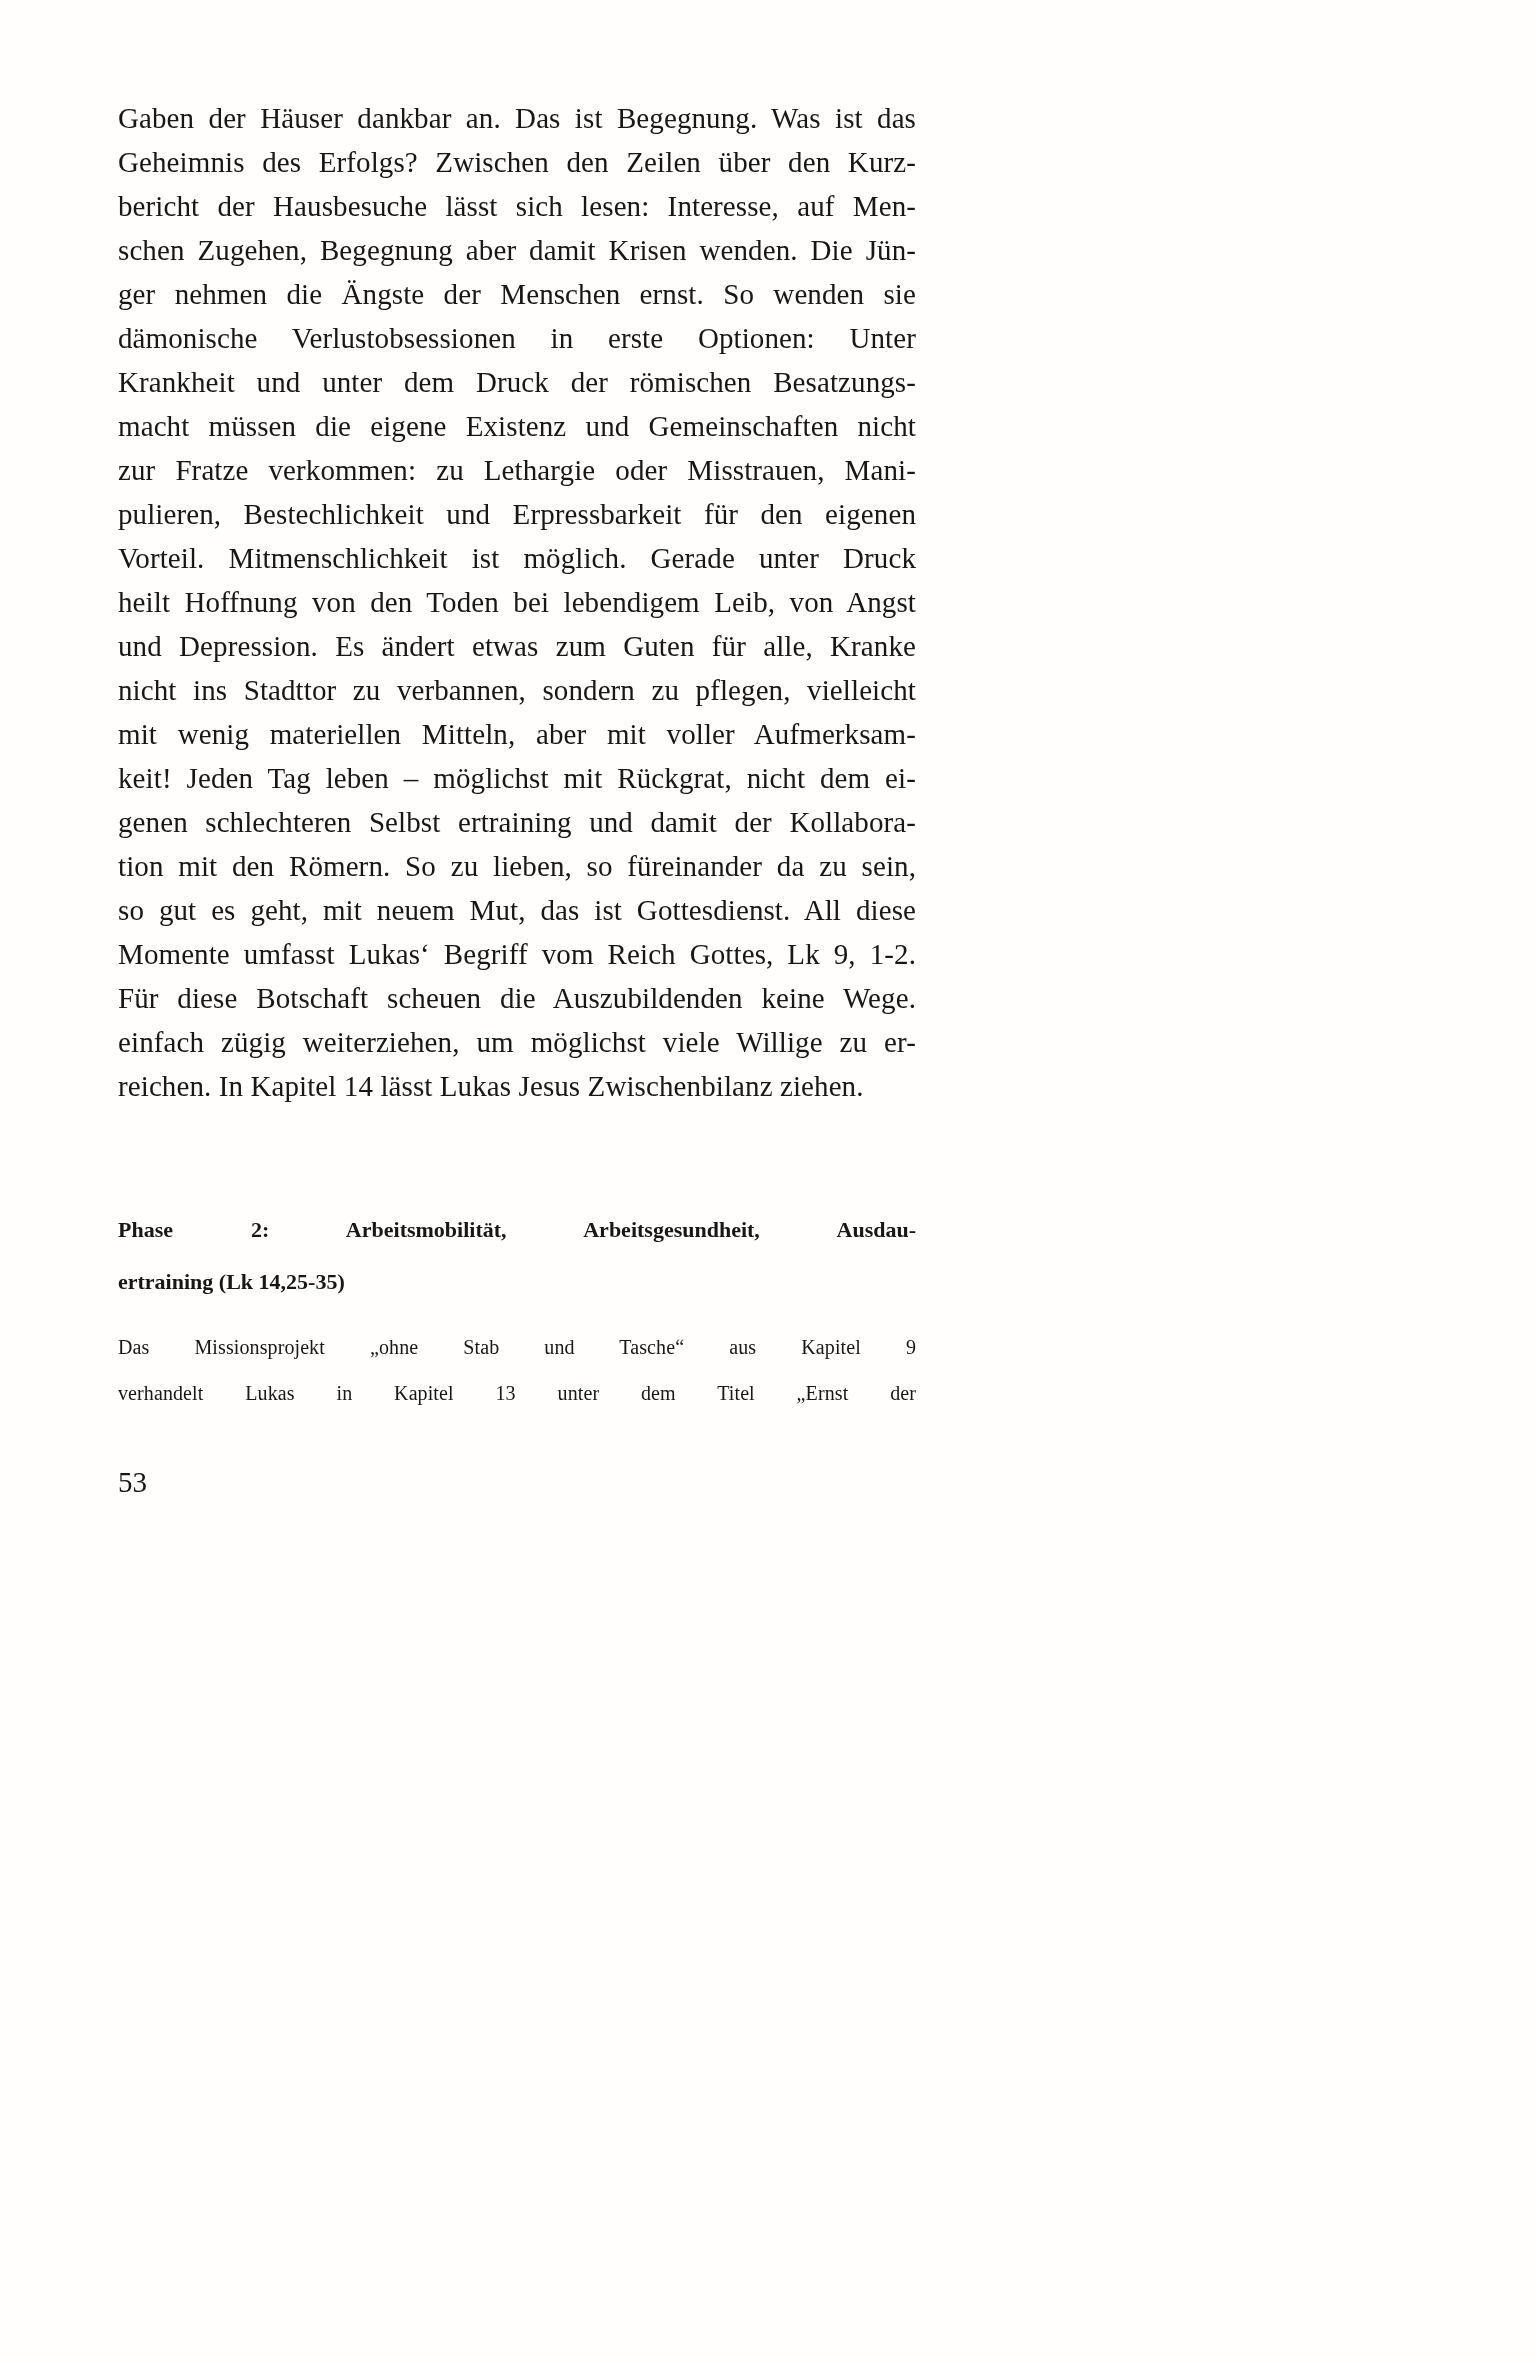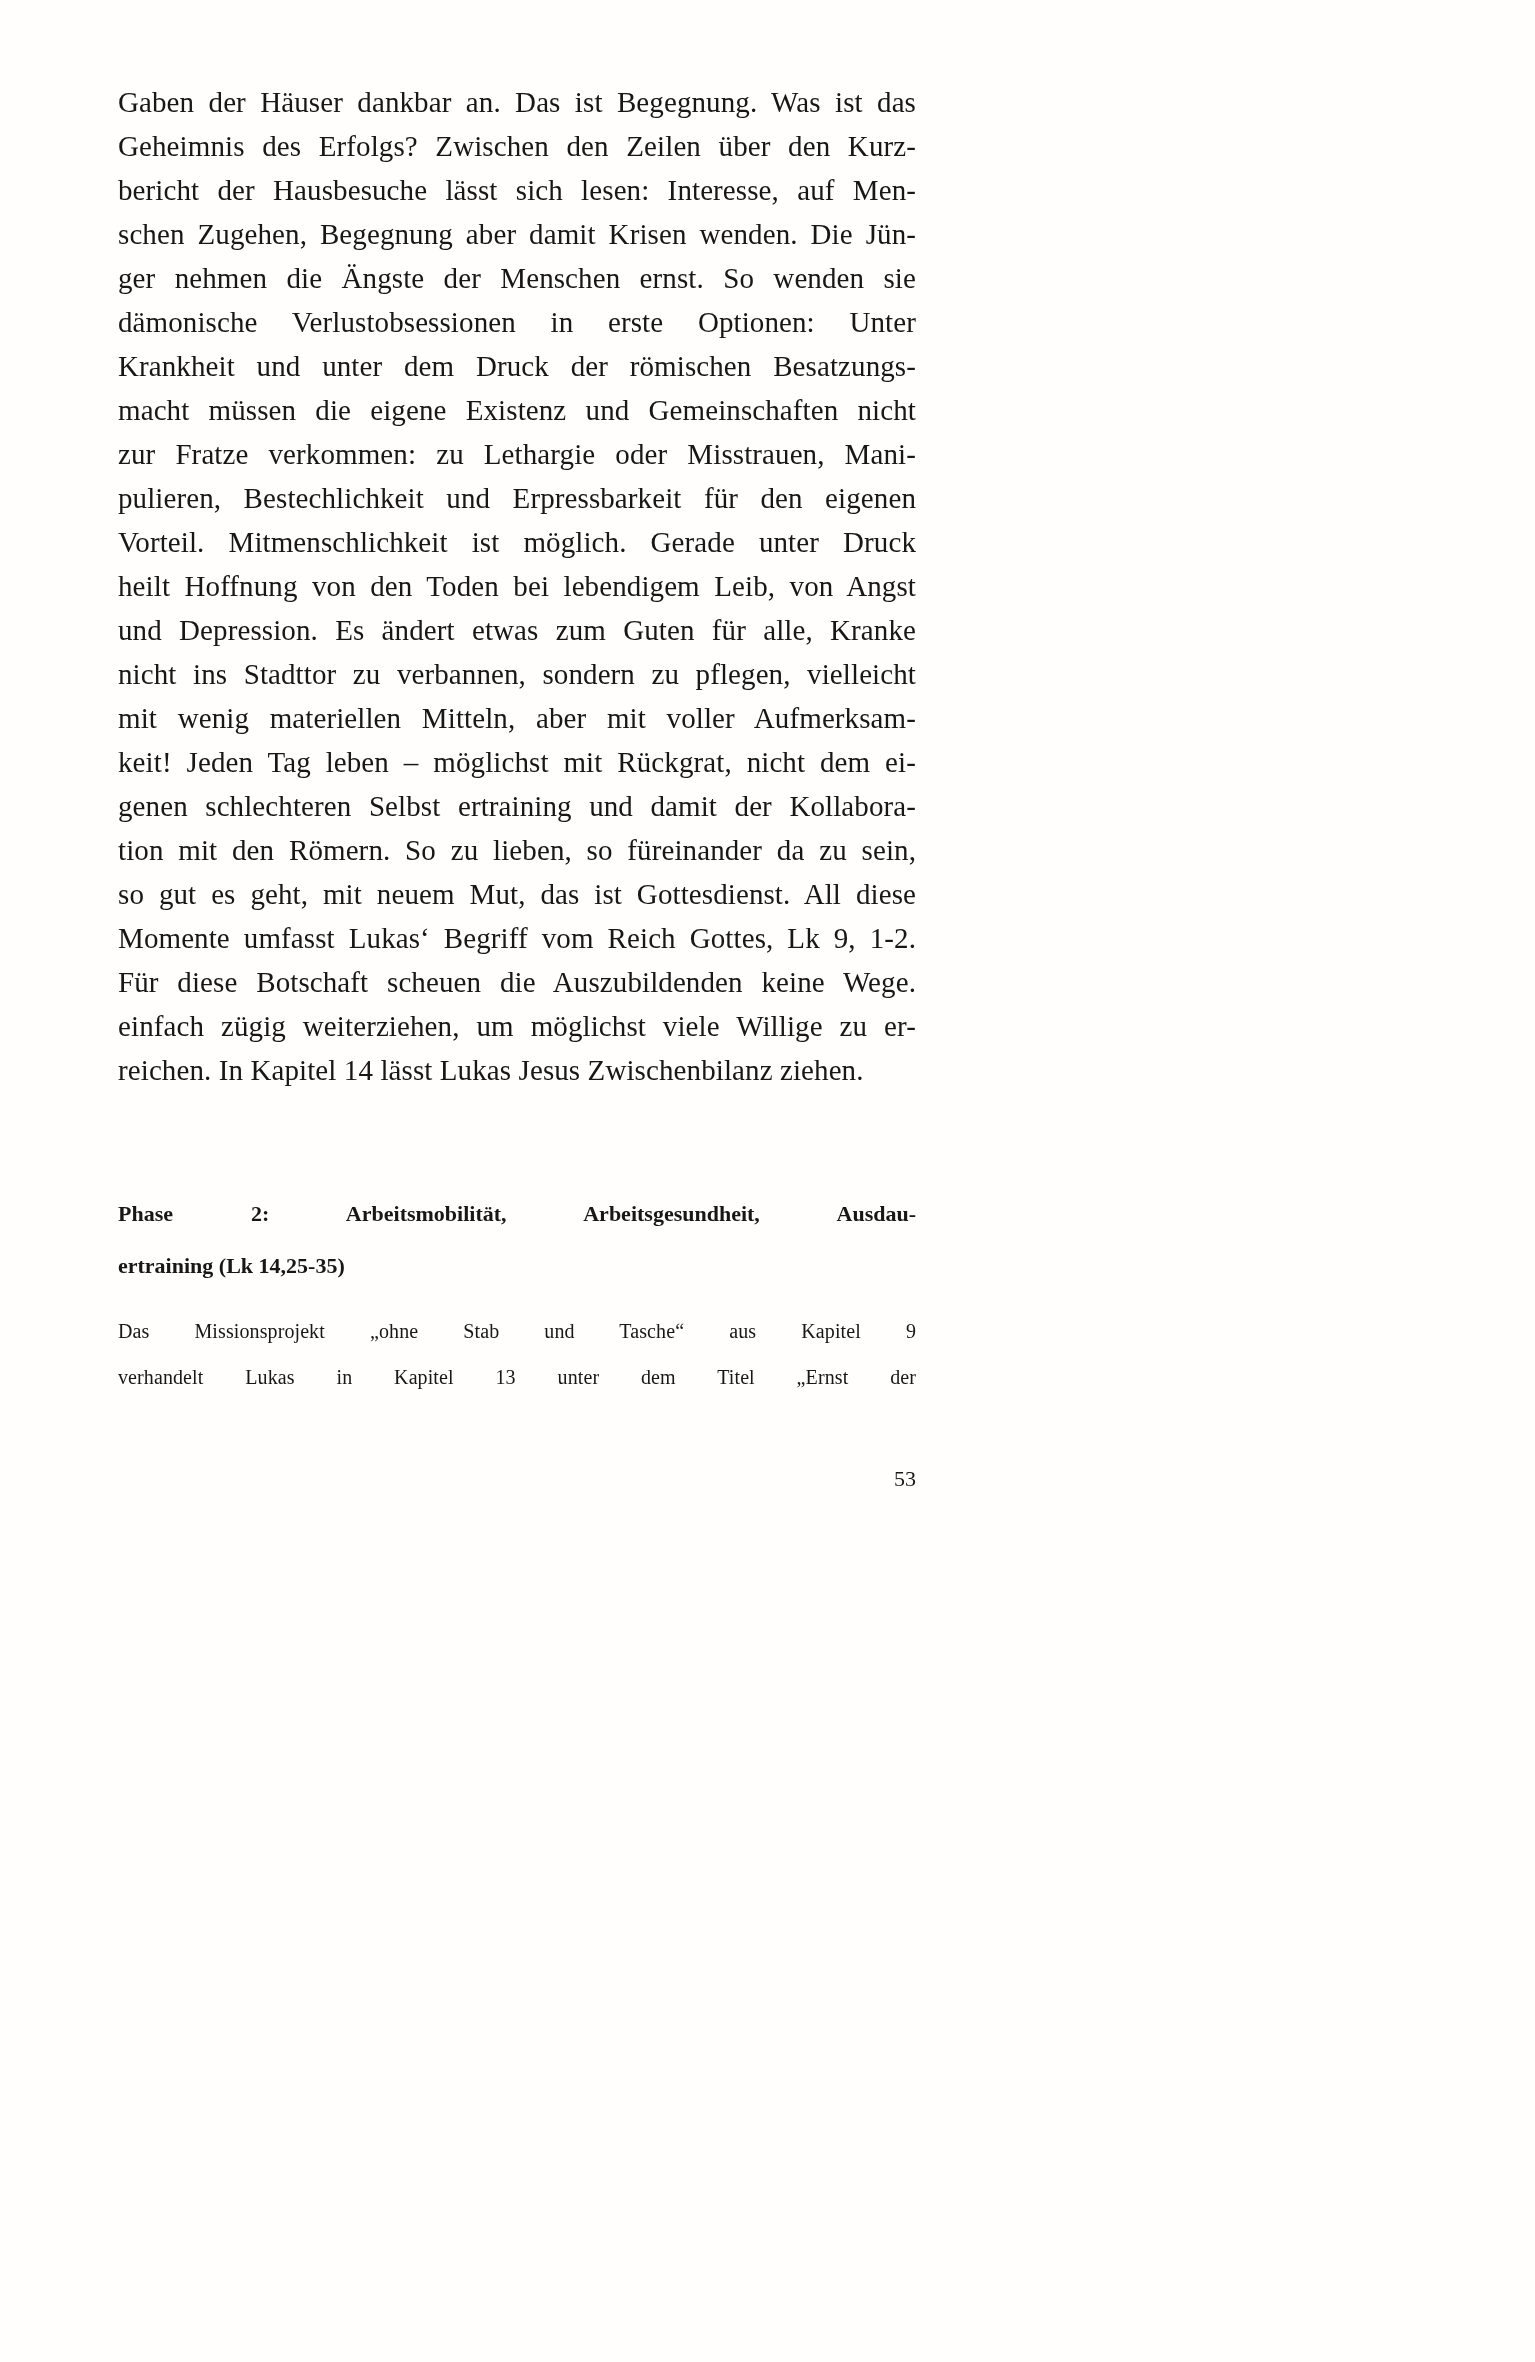--- a/index.html
+++ b/index.html
@@ -12,21 +12,21 @@
     width: 1535px;
     height: 2362px;
     background: #fffefd;
     font-family: "Liberation Serif", "DejaVu Serif", serif;
     color: #191715;
     overflow: hidden;
   }
   .text-block {
     position: absolute;
     left: 118px;
-    top: 80px;
+    top: 96px;
     width: 798px;
   }
   .para {
     font-size: 29px;
     line-height: 44px;
     letter-spacing: 0.1px;
   }
   .para .line {
     text-align: justify;
     text-align-last: justify;
@@ -54,22 +54,21 @@
   }
   .para-2 .line {
     text-align: justify;
     text-align-last: justify;
   }
   .page-number {
     position: absolute;
     left: 118px;
     top: 1466px;
     width: 798px;
-    text-align: right;
-    font-size: 22px;
+    font-size: 29px;
     color: #191715;
   }
 </style>
 </head>
 <body>
 
 <div class="page">
   <div class="text-block">
     <div class="para para-1">
         <div class="line">Gaben der Häuser dankbar an. Das ist Begegnung. Was ist das</div>

